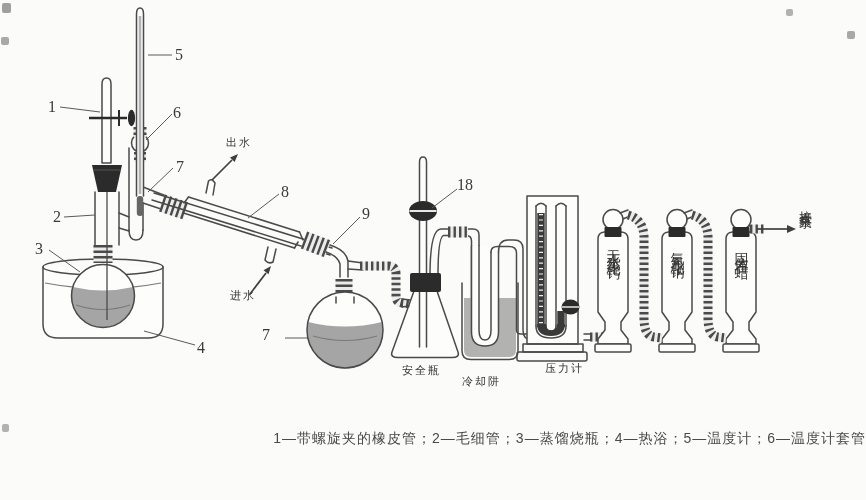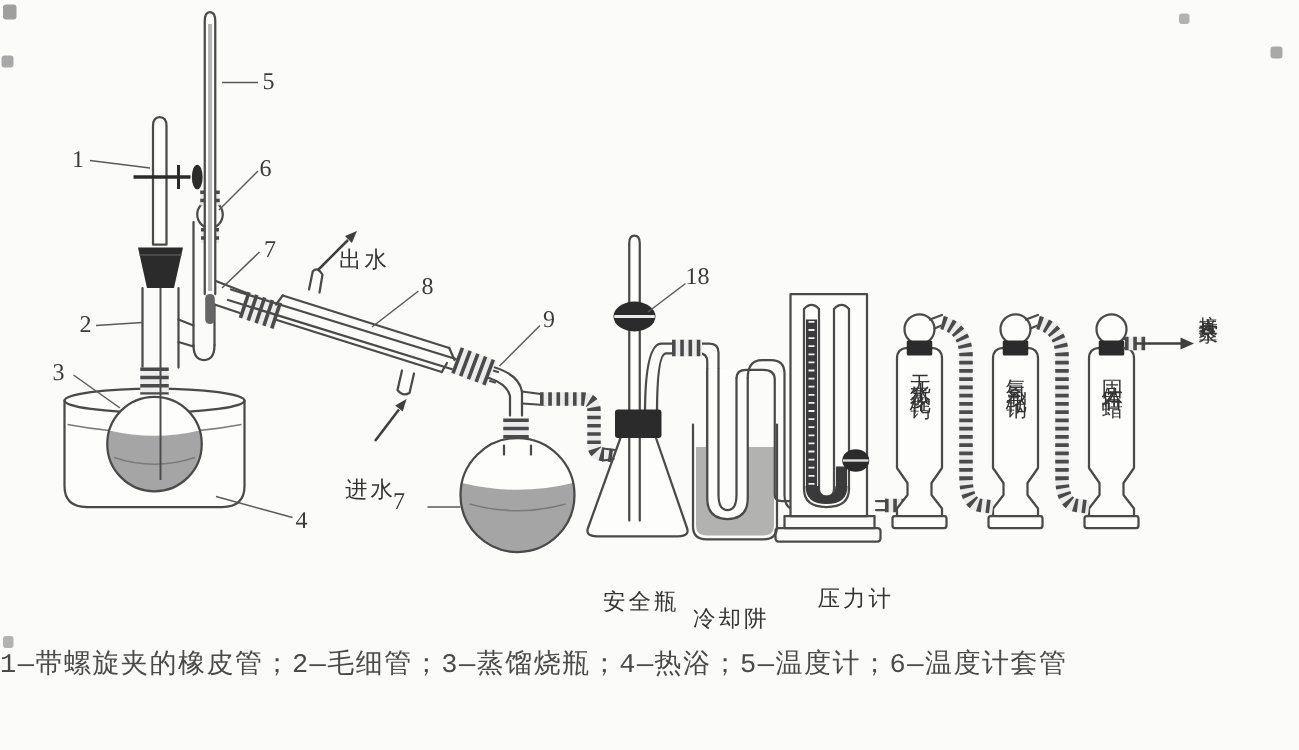--- a/index.html
+++ b/index.html
@@ -1,27 +1,27 @@
 <!DOCTYPE html>
 <html><head>
 <meta charset="utf-8">
 <style>
   html,body{margin:0;padding:0;background:#fbfbf9;}
   .page{position:relative;width:866px;height:500px;background:#fbfbf9;overflow:hidden;
         font-family:"Liberation Sans","DejaVu Sans",sans-serif;}
   .page svg{position:absolute;left:0;top:0;}
   .lbl{position:absolute;color:#3c3c3c;white-space:nowrap;}
   .num{font-family:"Liberation Serif","DejaVu Serif",serif;font-size:16px;color:#3a3a3a;}
-  .cn{font-size:15px;letter-spacing:2px;color:#333;margin-top:29px;}
+  .cn{font-size:11px;letter-spacing:2px;color:#333;}
   .cn-sm{font-size:14px;letter-spacing:1px;color:#333;}
   .vert{writing-mode:vertical-rl;text-orientation:upright;letter-spacing:4px;font-size:14px;color:#333;}
   .vert-sm{writing-mode:vertical-rl;text-orientation:upright;letter-spacing:2px;font-size:13px;color:#333;}
-  .caption{position:absolute;left:0;width:866px;text-align:left;
-           font-family:Liberation Mono, monospace;
-           font-size:18px;color:#4a4a4a;letter-spacing:1px;}
+  .caption{position:absolute;left:0;width:866px;text-align:right;
+           font-family:Liberation Sans, sans-serif;
+           font-size:14px;color:#4a4a4a;letter-spacing:1px;}
   
   .ln{stroke:#4a4a4a;stroke-width:1.5;fill:none;stroke-linecap:round;stroke-linejoin:round;}
   .thin{stroke:#7a7a7a;stroke-width:1.1;fill:none;}
   .fillw{fill:#fdfdfc;}
   .dk{fill:#2b2b2b;stroke:none;}
   .liq{fill:#a5a5a5;stroke:none;}
   .bandbg{stroke:#ececec;fill:none;stroke-linecap:butt;}
   .band{stroke:#4a4a4a;fill:none;stroke-dasharray:2.4 3.1;stroke-linecap:butt;}
   .leader{stroke:#5a5a5a;stroke-width:1;fill:none;}
   .arrow{stroke:#3f3f3f;stroke-width:1.7;fill:none;}

